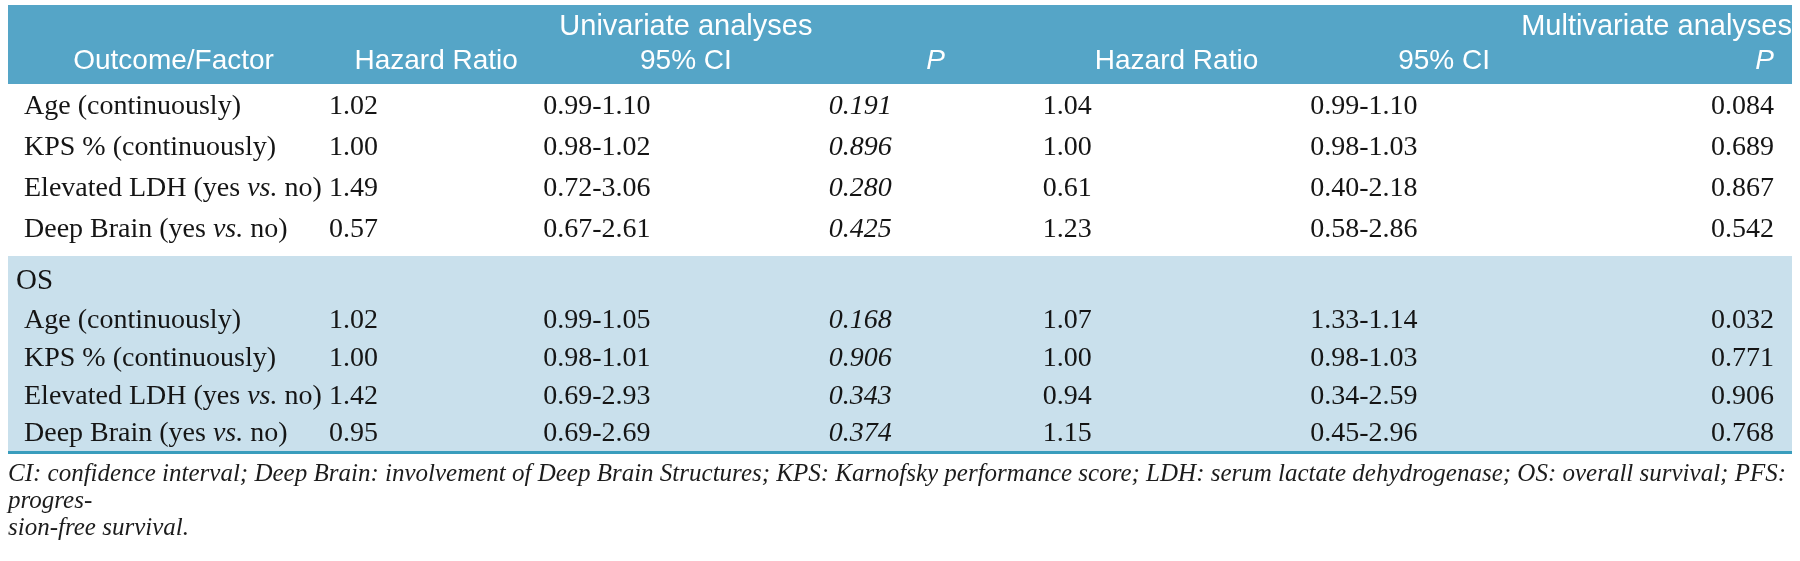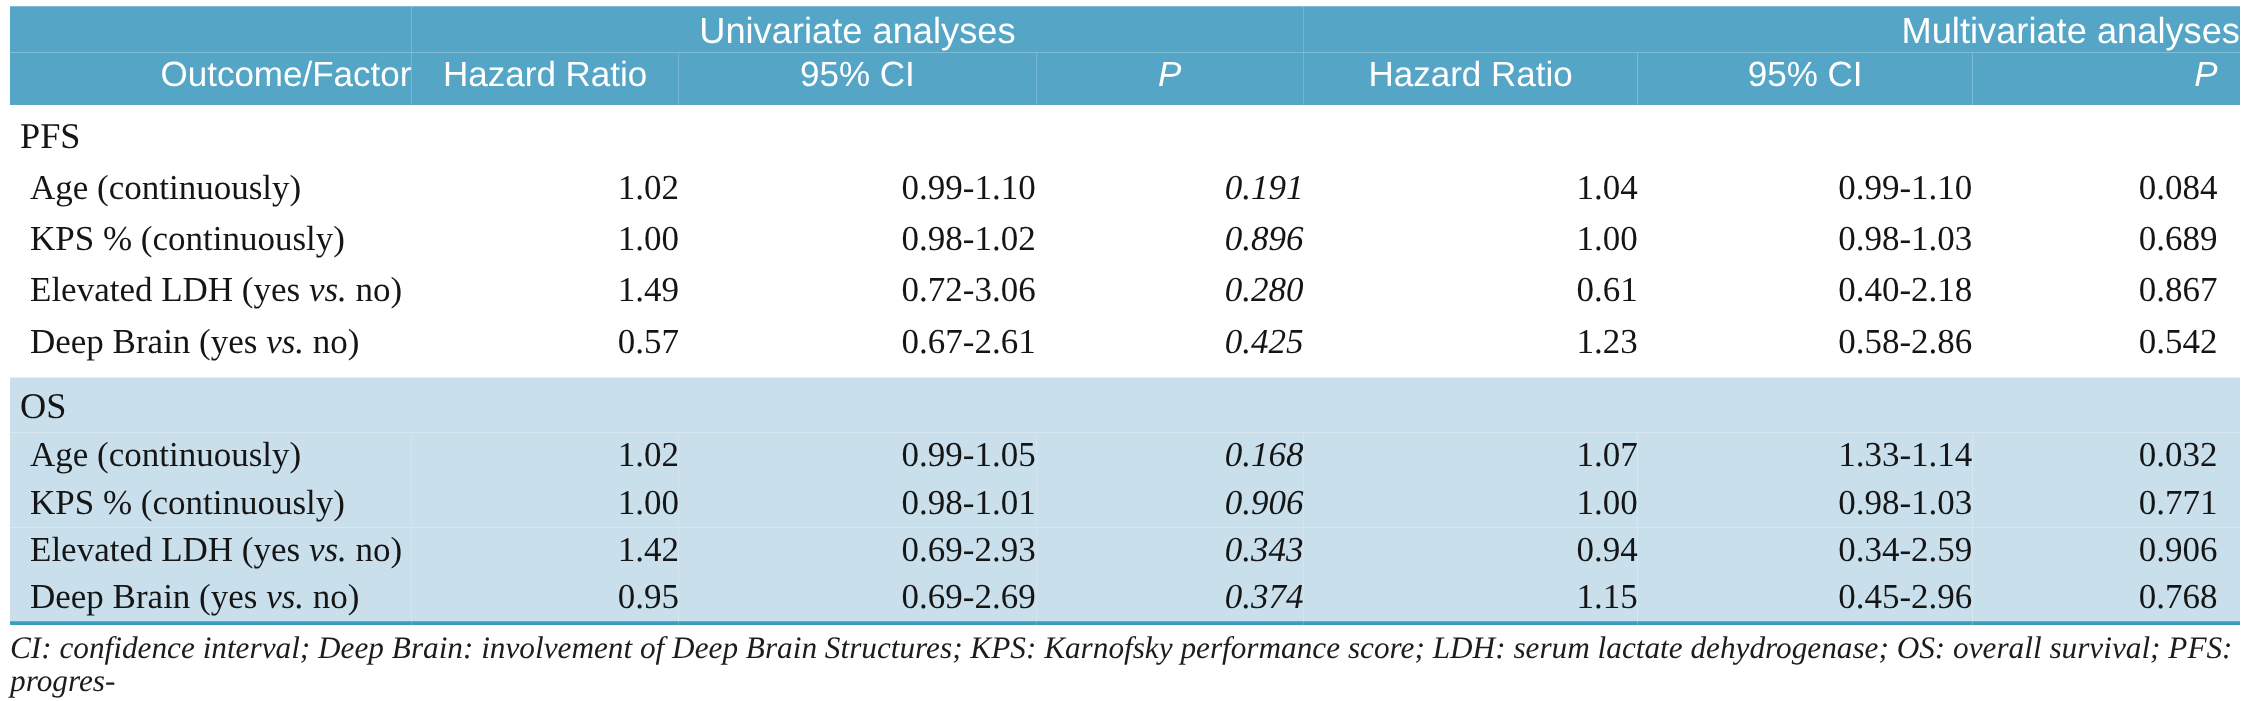--- a/index.html
+++ b/index.html
@@ -23,27 +23,27 @@
   col.c1{width:18%;} col.c2{width:12%;} col.c3{width:16%;} col.c4{width:12%;}
   col.c5{width:15%;} col.c6{width:15%;} col.c7{width:12%;}
   thead th{
     background:var(--header_bg);color:var(--header_text);
     font-family:"Liberation Sans", sans-serif;font-weight:normal;
     font-size:28px;text-align:center;white-space:nowrap;overflow:visible;
     padding:0;vertical-align:middle;
   }
   tr.group-row th{height:36px;font-size:29px;vertical-align:bottom;padding-top:4px;}
   tr.cols-row th{height:42px;vertical-align:middle;padding-bottom:6px;}
-  th.corner{text-align:right;padding-left:10px;}
+  th.corner{text-align:center;padding-left:10px;}
   th.group-multi{padding-left:70px;text-align:right;}
   th.p-col, td.p-col{font-style:italic;}
   th.p-last, td.c7{text-align:right;padding-right:18px;}
   td{
     font-size:28px;white-space:nowrap;overflow:visible;
-    text-align:right;vertical-align:middle;padding:0;
+    text-align:left;vertical-align:middle;padding:0;
   }
   td.factor{text-align:left;padding-left:16px;}
   tr.section-row td{
     text-align:left;padding-left:8px;font-size:29px;vertical-align:bottom;padding-bottom:4px;
   }
   tr.sec-pfs.section-row td{height:46px;}
   tr.sec-pfs.data-row td{height:41px;}
   tr.sec-os td{background:var(--band_bg);margin-top:20px;}
   tr.sec-os.section-row td{height:44px;}
   tr.sec-os.data-row td{height:38px;}
@@ -77,23 +77,20 @@
         <th class="corner">Outcome/Factor</th>
         <th>Hazard Ratio</th>
         <th>95% CI</th>
         <th class="p-col">P</th>
         <th>Hazard Ratio</th>
         <th>95% CI</th>
         <th class="p-col p-last">P</th>
       </tr>
     </thead>
     <tbody>
-        <tr class="sec-pfs section-row">
-          <td colspan="7">PFS</td>
-        </tr>
         <tr class="sec-pfs data-row">
           <td class="factor c1">Age (continuously)</td>
           <td class="c2">1.02</td>
           <td class="c3">0.99-1.10</td>
           <td class="c4 p-col">0.191</td>
           <td class="c5">1.04</td>
           <td class="c6">0.99-1.10</td>
           <td class="c7">0.084</td>
         </tr>
         <tr class="sec-pfs data-row">

